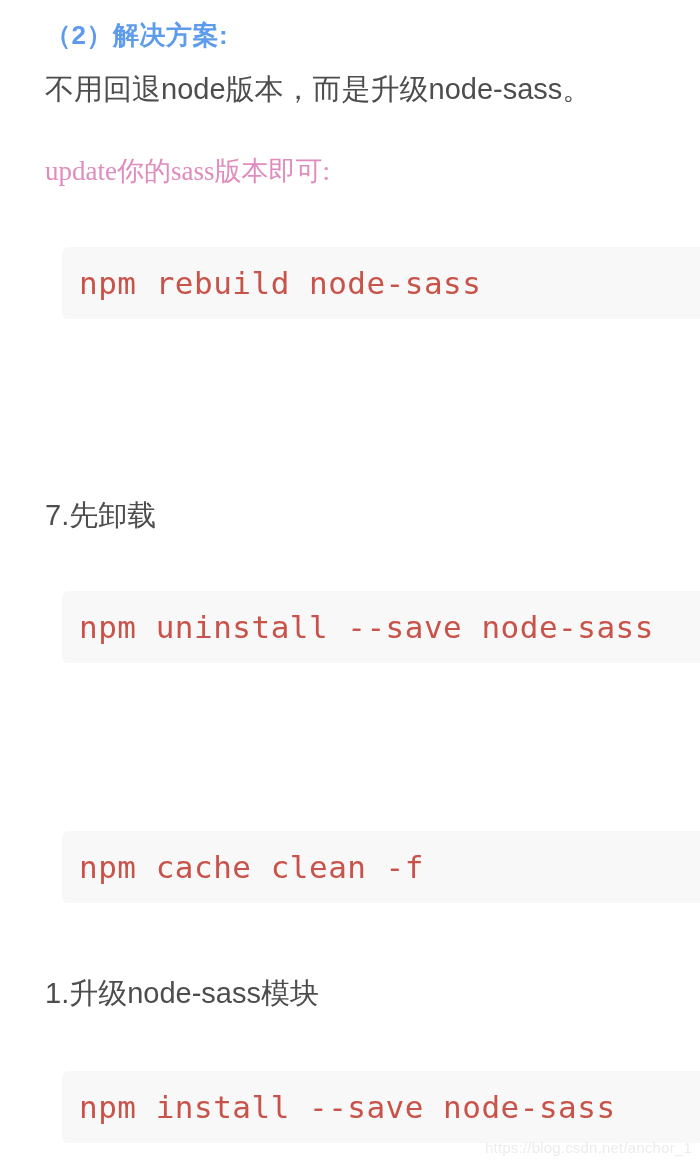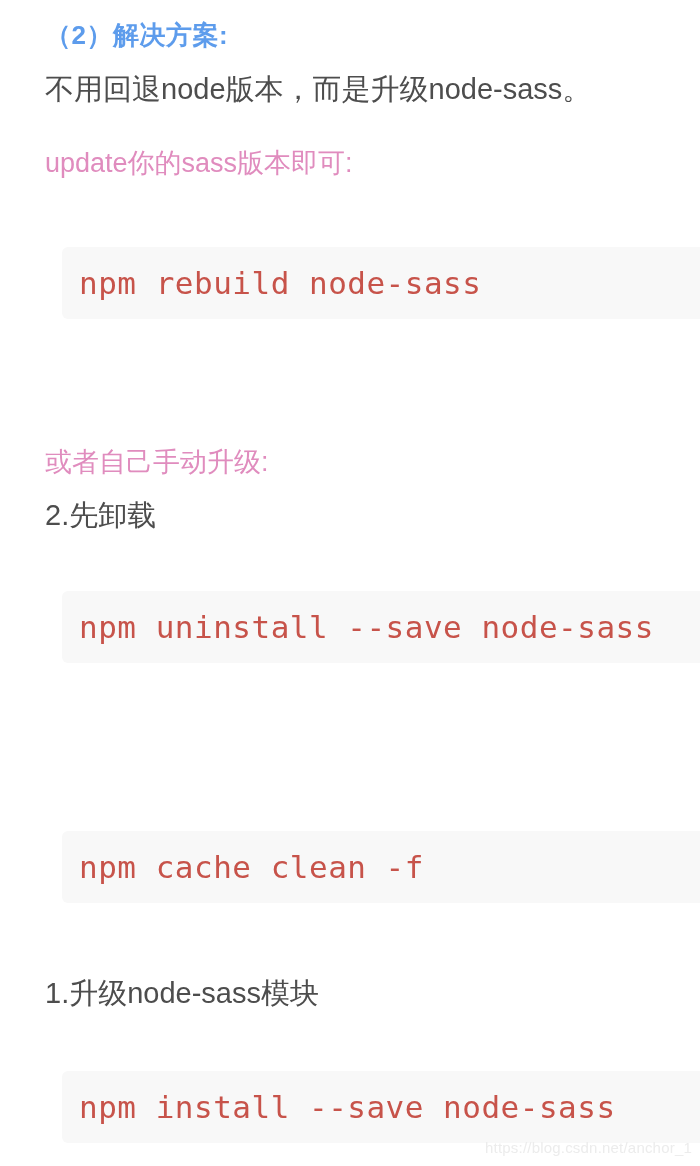--- a/index.html
+++ b/index.html
@@ -88,21 +88,21 @@
     right: 8px;
     bottom: 10px;
     font-size: 15px;
     color: #ececec;
     white-space: nowrap;
     letter-spacing: 0.2px;
   }
 
   
   #para-1        { top: 70px; }
-  #para-pink-1   { top: 144px; }
+  #para-pink-1   { top: 152px; font-family: Liberation Serif, serif; }
   #code-1        { top: 247px; }
   #para-pink-2   { top: 443px; }
   #para-2        { top: 496px; }
   #code-2        { top: 591px; }
   #para-3        { top: 735px; }
   #code-3        { top: 831px; }
   #para-4        { top: 974px; }
   #code-4        { top: 1071px; }
 </style>
 </head>
@@ -113,23 +113,22 @@
   <div class="heading-blue">（2）解决方案:</div>
 
   <div class="para" id="para-1">不用回退node版本，而是升级node-sass。</div>
 
   <div class="para-pink" id="para-pink-1">update你的sass版本即可:</div>
 
   <div class="code-block" id="code-1">
     <span class="code-text">npm rebuild node-sass</span>
   </div>
 
-  <div class="para-pink" id="para-pink-2">或者自己手动升级:</div>
 
-  <div class="para" id="para-2">2.先卸载</div>
+  <div class="para" id="para-2">7.先卸载</div>
 
   <div class="code-block" id="code-2">
     <span class="code-text">npm uninstall --save node-sass</span>
   </div>
 
 
   <div class="code-block" id="code-3">
     <span class="code-text">npm cache clean -f</span>
   </div>
 

